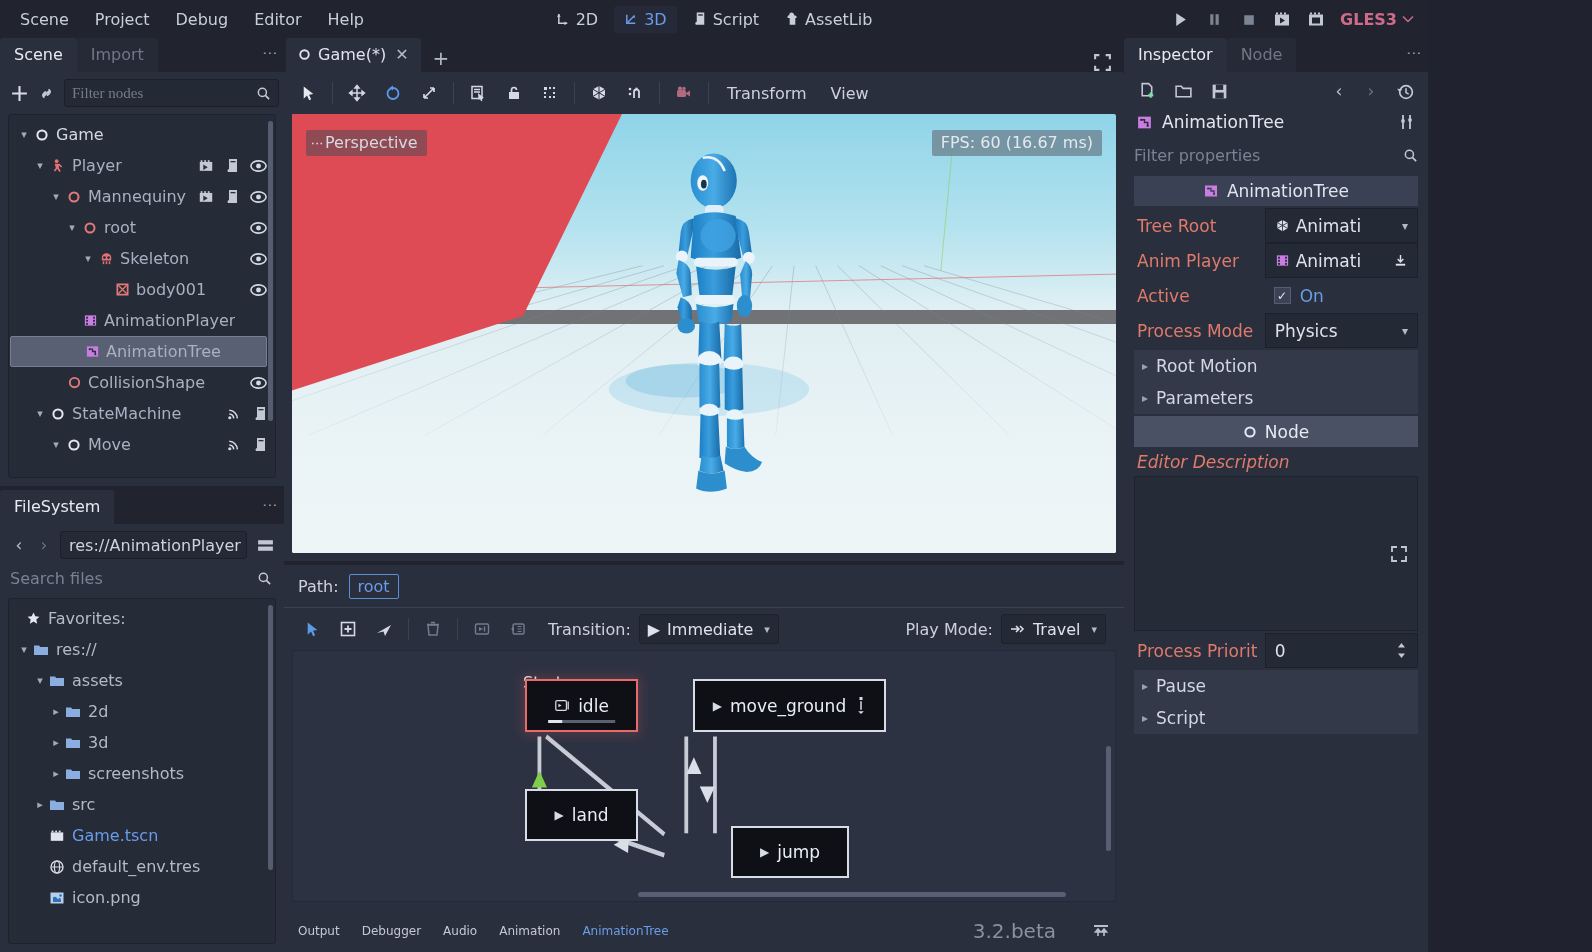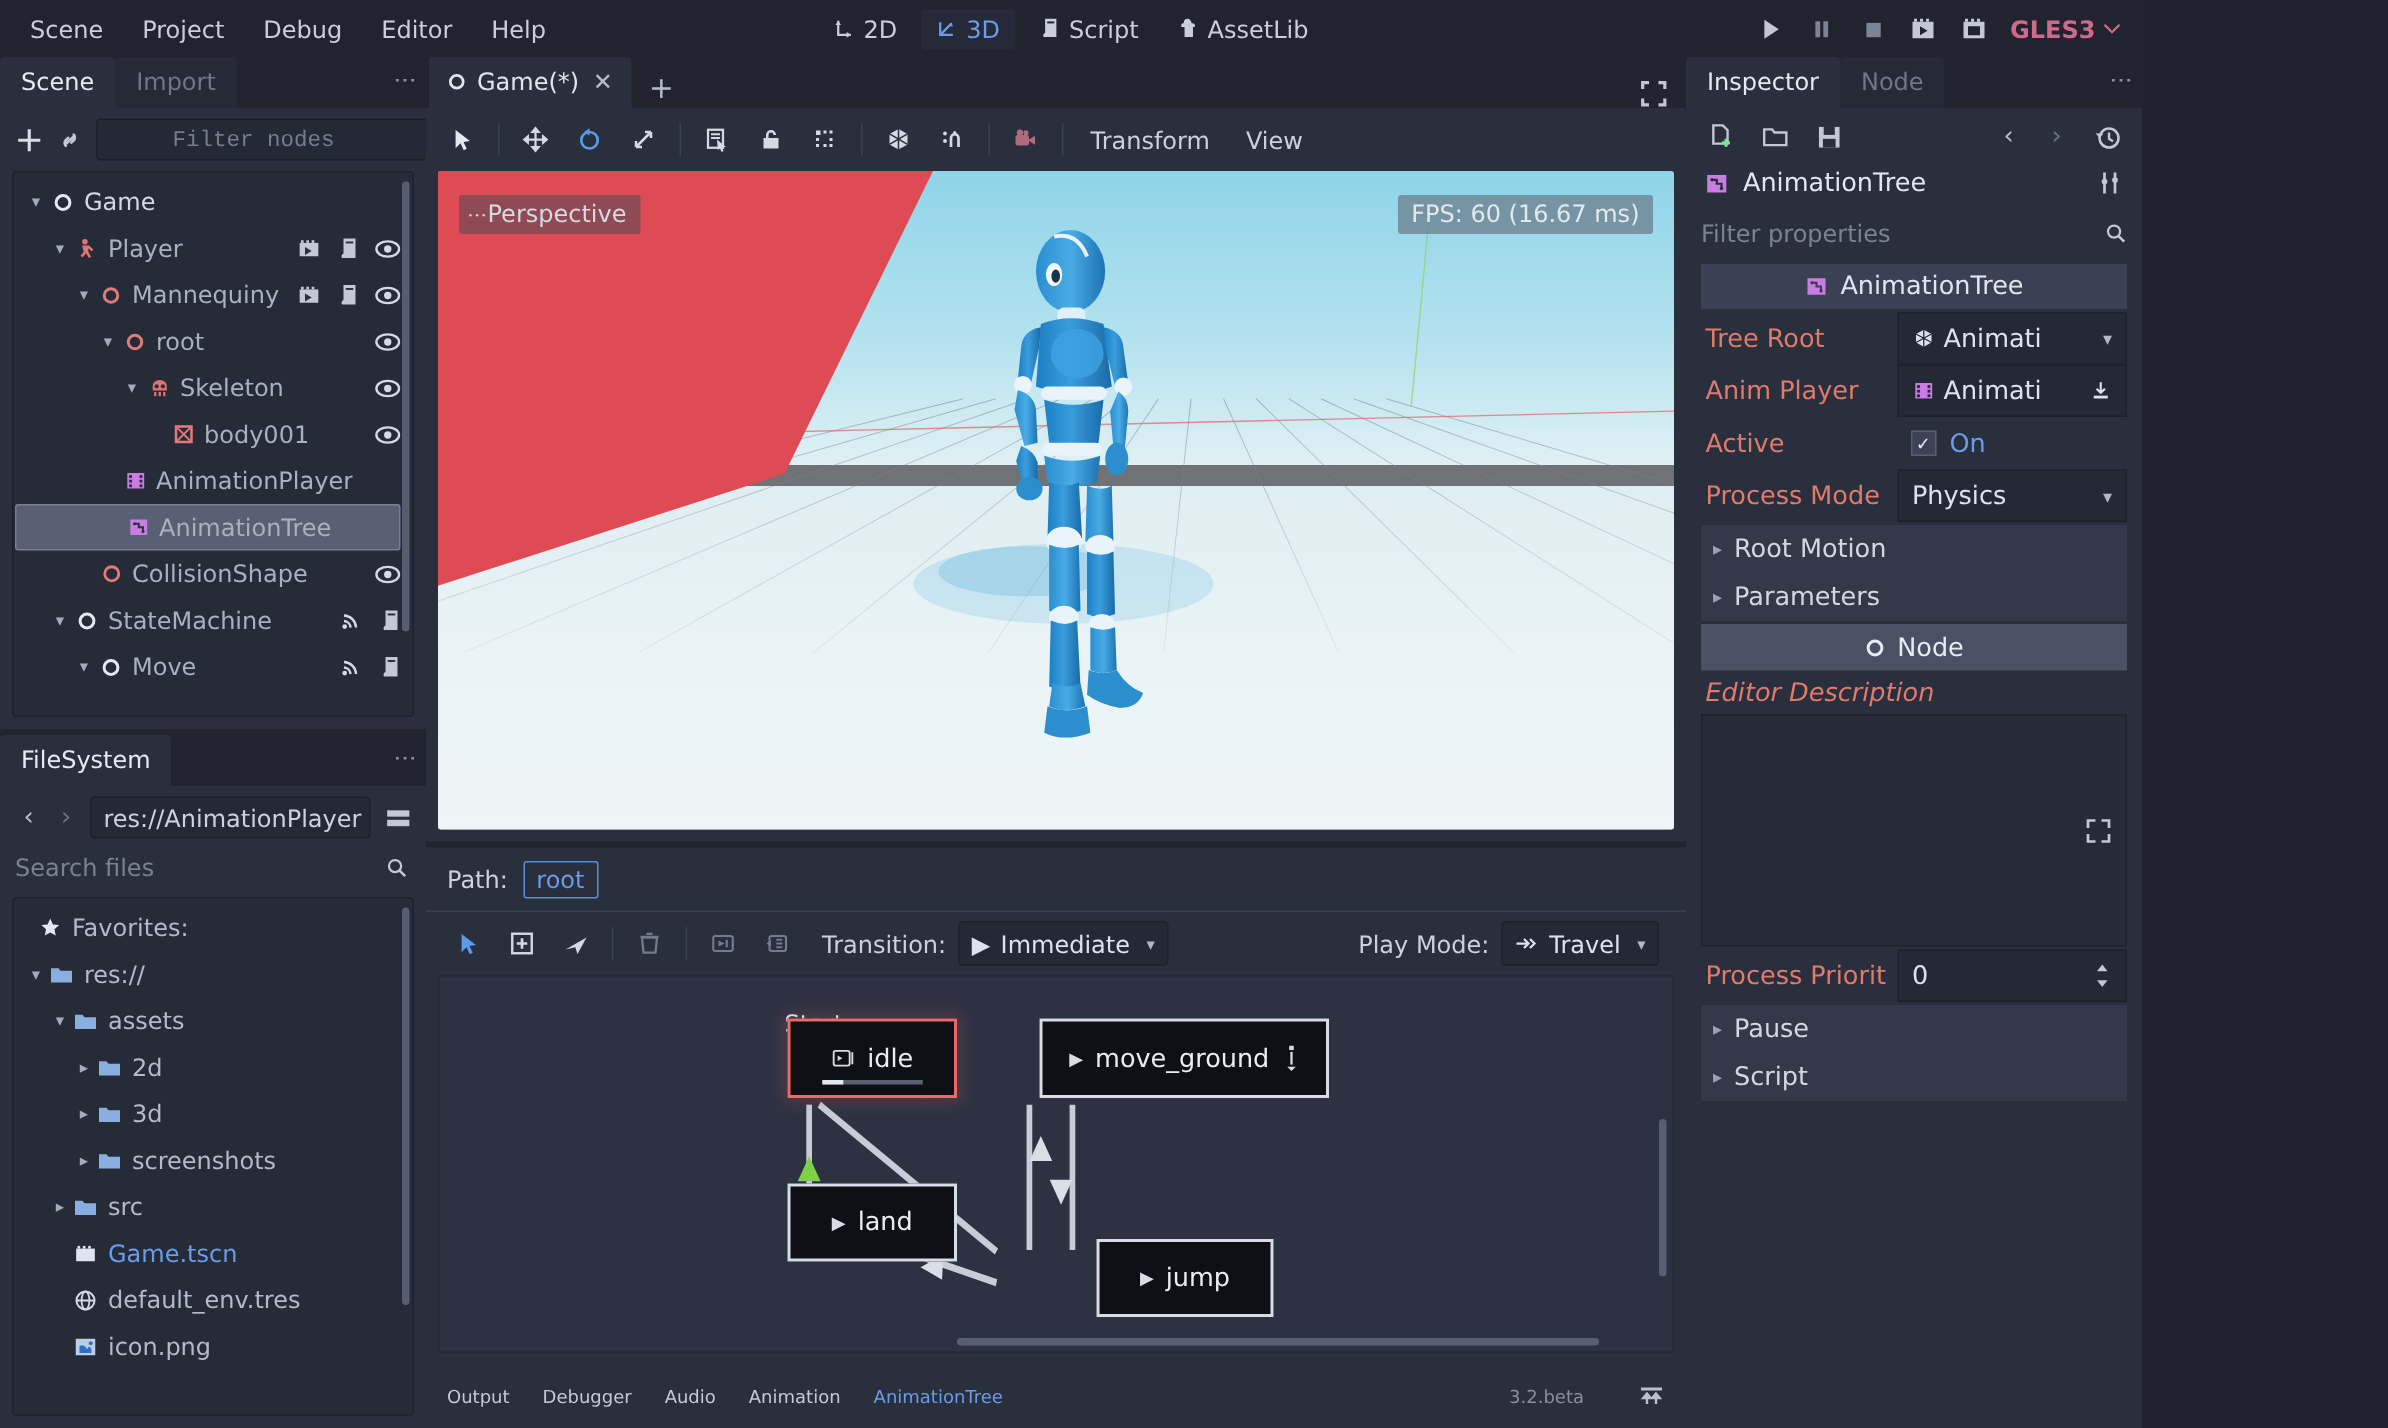--- a/index.html
+++ b/index.html
@@ -34,21 +34,21 @@
   .dock-tab { padding:7px 14px 8px 14px; font-size:16px; color:#6f7787; background:transparent; border-radius:3px 3px 0 0; }
   .dock-tab.active { color:#e6eaf2; background:#2a2f3e; }
   .dock-tab.inactive-bg { background:#262a37; }
   .dots { position:absolute; right:10px; top:8px; color:#8a90a0; font-size:15px; letter-spacing:0; line-height:8px; writing-mode:vertical-rl; }
 
   .dock-panel { background:#2a2f3e; flex:1; display:flex; flex-direction:column; min-height:0; padding:0; }
 
   .scene-toolbar { display:flex; align-items:center; gap:8px; padding:7px 8px 7px 10px; }
   .icon-btn { width:22px; height:22px; display:flex; align-items:center; justify-content:center; color:#c3c8d4; border-radius:3px; }
   .filter-box { flex:1; display:flex; align-items:center; background:#23273296; background:#242936; border:1px solid #1c1f29; border-radius:3px; padding:3px 7px; height:28px; }
-  .filter-box input { flex:1; background:transparent; border:none; outline:none; color:#ffffff; font-size:15px; font-family:Liberation Mono, monospace;margin-left:43px; }
+  .filter-box input { flex:1; background:transparent; border:none; outline:none; color:#ffffff; font-size:15px; font-family:Liberation Serif, serif; }
   .filter-box input::placeholder { color:#757c8c; }
 
   .tree-wrap { flex:1; margin:0 8px 8px 8px; background:#262b38; border:1px solid #1e222c; border-radius:3px; overflow:hidden; position:relative; }
   .tree { padding:4px 0; }
   .tree-row { display:flex; align-items:center; height:31px; padding-right:8px; position:relative; font-size:16px; color:#a9b0c0; }
   .tree-row .label { white-space:nowrap; overflow:hidden; }
   .tree-row.selected { background:#5a6074; border:1px solid #767e94; border-radius:2px; }
   .tree-row.root-label { color:#d3d8e4; }
   .twisty { width:14px; display:flex; align-items:center; justify-content:center; color:#a3aab9; font-size:11px; flex:0 0 14px; }
   .nicon { width:22px; display:flex; align-items:center; justify-content:center; flex:0 0 22px; margin-right:3px; }
@@ -118,21 +118,21 @@
   .sm-node .play-tri { font-size:12px; color:#d8dce6; }
   .startlabel { position:absolute; color:#dfe4ee; font-size:16px; }
   .prog { position:absolute; left:50%; transform:translateX(-50%); bottom:7px; width:62%; height:3px; background:#5c6170; }
   .prog i { display:block; height:100%; width:22%; background:#e2e6ee; }
   .hscroll { position:absolute; left:42%; right:6%; bottom:4px; height:5px; background:#585f73; border-radius:3px; }
   .gvscroll { position:absolute; right:4px; top:38%; width:5px; height:42%; background:#585f73; border-radius:3px; }
 
   .status-bar { height:42px; display:flex; align-items:center; padding:0 14px; gap:22px; background:#2a2f3e; }
   .sbtab { font-size:12px; color:#c4c9d5; }
   .sbtab.active { color:#6a9ce8; }
-  .version { margin-left:auto; color:#8a909e; font-size:12px; }
+  .version { margin-left:auto; color:#8a909e; font-size:20px; }
 
   
   .right-dock { width:304px; flex:0 0 304px; display:flex; flex-direction:column; background:#21242e; }
   .insp-toolbar { display:flex; align-items:center; gap:14px; padding:8px 12px 6px 12px; }
   .insp-head { display:flex; align-items:center; gap:9px; padding:4px 12px 8px 12px; font-size:17px; color:#e2e6ef; }
   .insp-filter { margin:0 10px; display:flex; align-items:center; height:30px; }
   .insp-filter input { flex:1; background:transparent; border:none; outline:none; color:#cfd4e0; font-size:16px; font-family:inherit; }
   .insp-filter input::placeholder { color:#7b8292; }
   .insp-list { flex:1; overflow:hidden; padding:6px 10px 0 10px; display:flex; flex-direction:column; gap:0; }
   .cat-row { background:#3b4154; display:flex; align-items:center; justify-content:center; gap:8px; height:30px; font-size:17px; color:#e0e5ef; margin-bottom:2px; }

